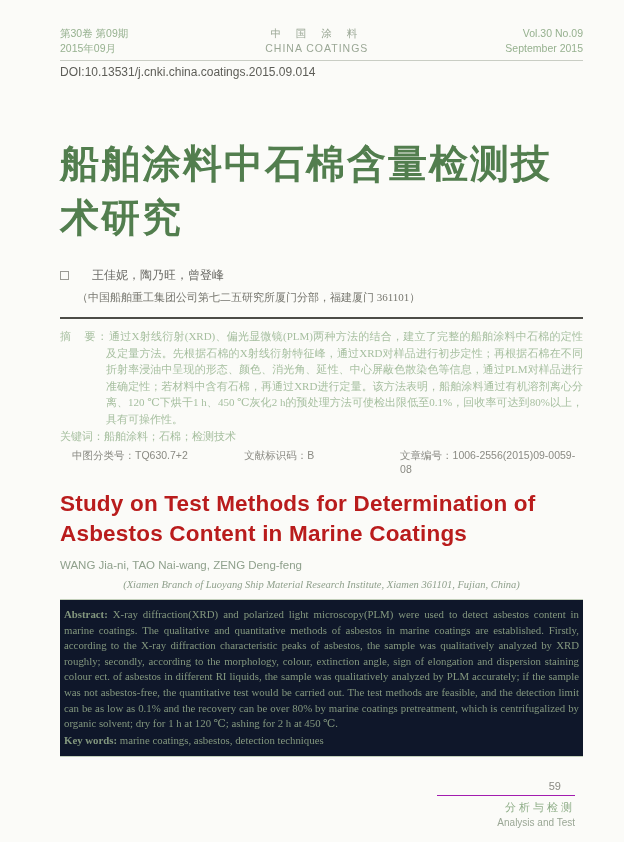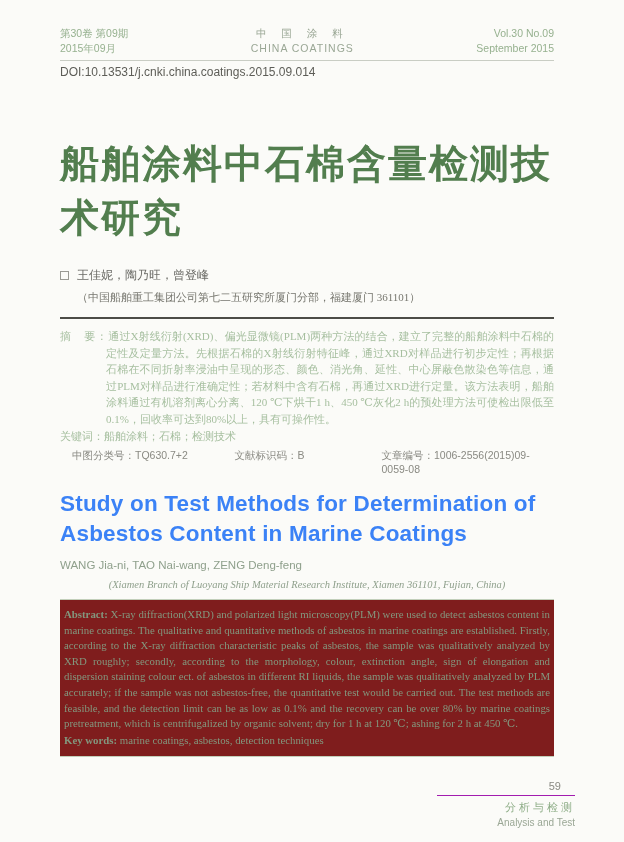--- a/index.html
+++ b/index.html
@@ -6,41 +6,41 @@
   html,body { width: 624px; }
   body {
     font-family: "Liberation Serif", "DejaVu Serif", serif;
     background: #fbfbf8;
     color: #45443f;
   }
   .page {
     position: relative;
     width: 624px; height: 842px;
     background: #fbfbf8;
-    padding: 26px 70px 0 60px;
+    padding: 26px 41px 0 60px;
     overflow: hidden;
   }
   
   .jheader { display: flex; justify-content: space-between; align-items: flex-start;
     font-family: "Liberation Sans", sans-serif; font-size: 10.5px; line-height: 15px;
     border-bottom: 1px solid #c9cdc4; padding-bottom: 4px; }
   .jh-left, .jh-right { color: #96b18f; }
   .jh-right { text-align: right; }
   .jh-center { color: #9aa795; text-align: center; }
   .jh-center .cn { letter-spacing: 6px; }
   .jh-center .en { letter-spacing: 1px; }
   .doi { font-family: "Liberation Sans", sans-serif; font-size: 12px; color: #5d5d57; margin-top: 4px; }
   
   .title-cn {
     margin-top: 58px;
     font-family: "Liberation Sans", sans-serif;
     font-size: 39px; font-weight: 700; letter-spacing: 2px;
     color: #527e4e;
   }
-  .authors-row { margin-top: 22px; display: flex; align-items: center; gap: 8px;
+  .authors-row { margin-top: 22px; display: flex; align-items: center; gap: 23px;
     font-size: 12px; color: #6b6b66; }
   .author-box { display: inline-block; width: 9px; height: 9px; border: 1px solid #9a9a94; background: transparent; }
   .affiliation-cn { margin-top: 6px; padding-left: 17px; font-size: 11px; color: #77776f; }
   .rule-dark { margin-top: 12px; border-bottom: 2px solid #4c4c47; }
   
   .abs-cn {
     margin-top: 9px; font-size: 11px; line-height: 16.5px;
     color: #a6bf9f; text-align: justify;
     padding-left: 46px; text-indent: -46px;
   }
@@ -48,29 +48,29 @@
   .kw-cn { margin-top: 2px; font-size: 11px; color: #a6bf9f; }
   .meta-row { margin-top: 5px; padding-left: 12px; display: flex; font-size: 10.5px; color: #8a8a83;
     font-family: "Liberation Sans", sans-serif; justify-content: flex-end; }
   .meta-row .m1 { width: 176px; }
   .meta-row .m2 { width: 159px; }
   
   .title-en {
     margin-top: 14px;
     font-family: "Liberation Sans", sans-serif;
     font-size: 22.5px; font-weight: 700; line-height: 30px;
-    color: #3b82f6; letter-spacing: 0.2px;
+    color: #b91c1c; letter-spacing: 0.2px;
   }
   .authors-en { margin-top: 10px; font-family: "Liberation Sans", sans-serif;
     font-size: 11.5px; color: #8fa08c; }
   .affiliation-en { margin-top: 8px; font-style: italic; font-size: 10.5px; color: #8fa08c; text-align: center; }
   
   .abs-en-box {
     margin-top: 9px;
-    background: #7f1d1d;
+    background: #0f172a;
     border-top: 1px solid #c2cfba;
     border-bottom: 1px solid #c2cfba;
     padding: 7px 4px 8px 4px;
     font-size: 10.8px; line-height: 15.6px;
     color: #83977e; text-align: justify;
   }
   .abs-en-box .b { font-weight: 700; }
   .kw-en { margin-top: 1px; }
   
   .body-cols { margin-top: 84px; display: flex; gap: 17px; }

